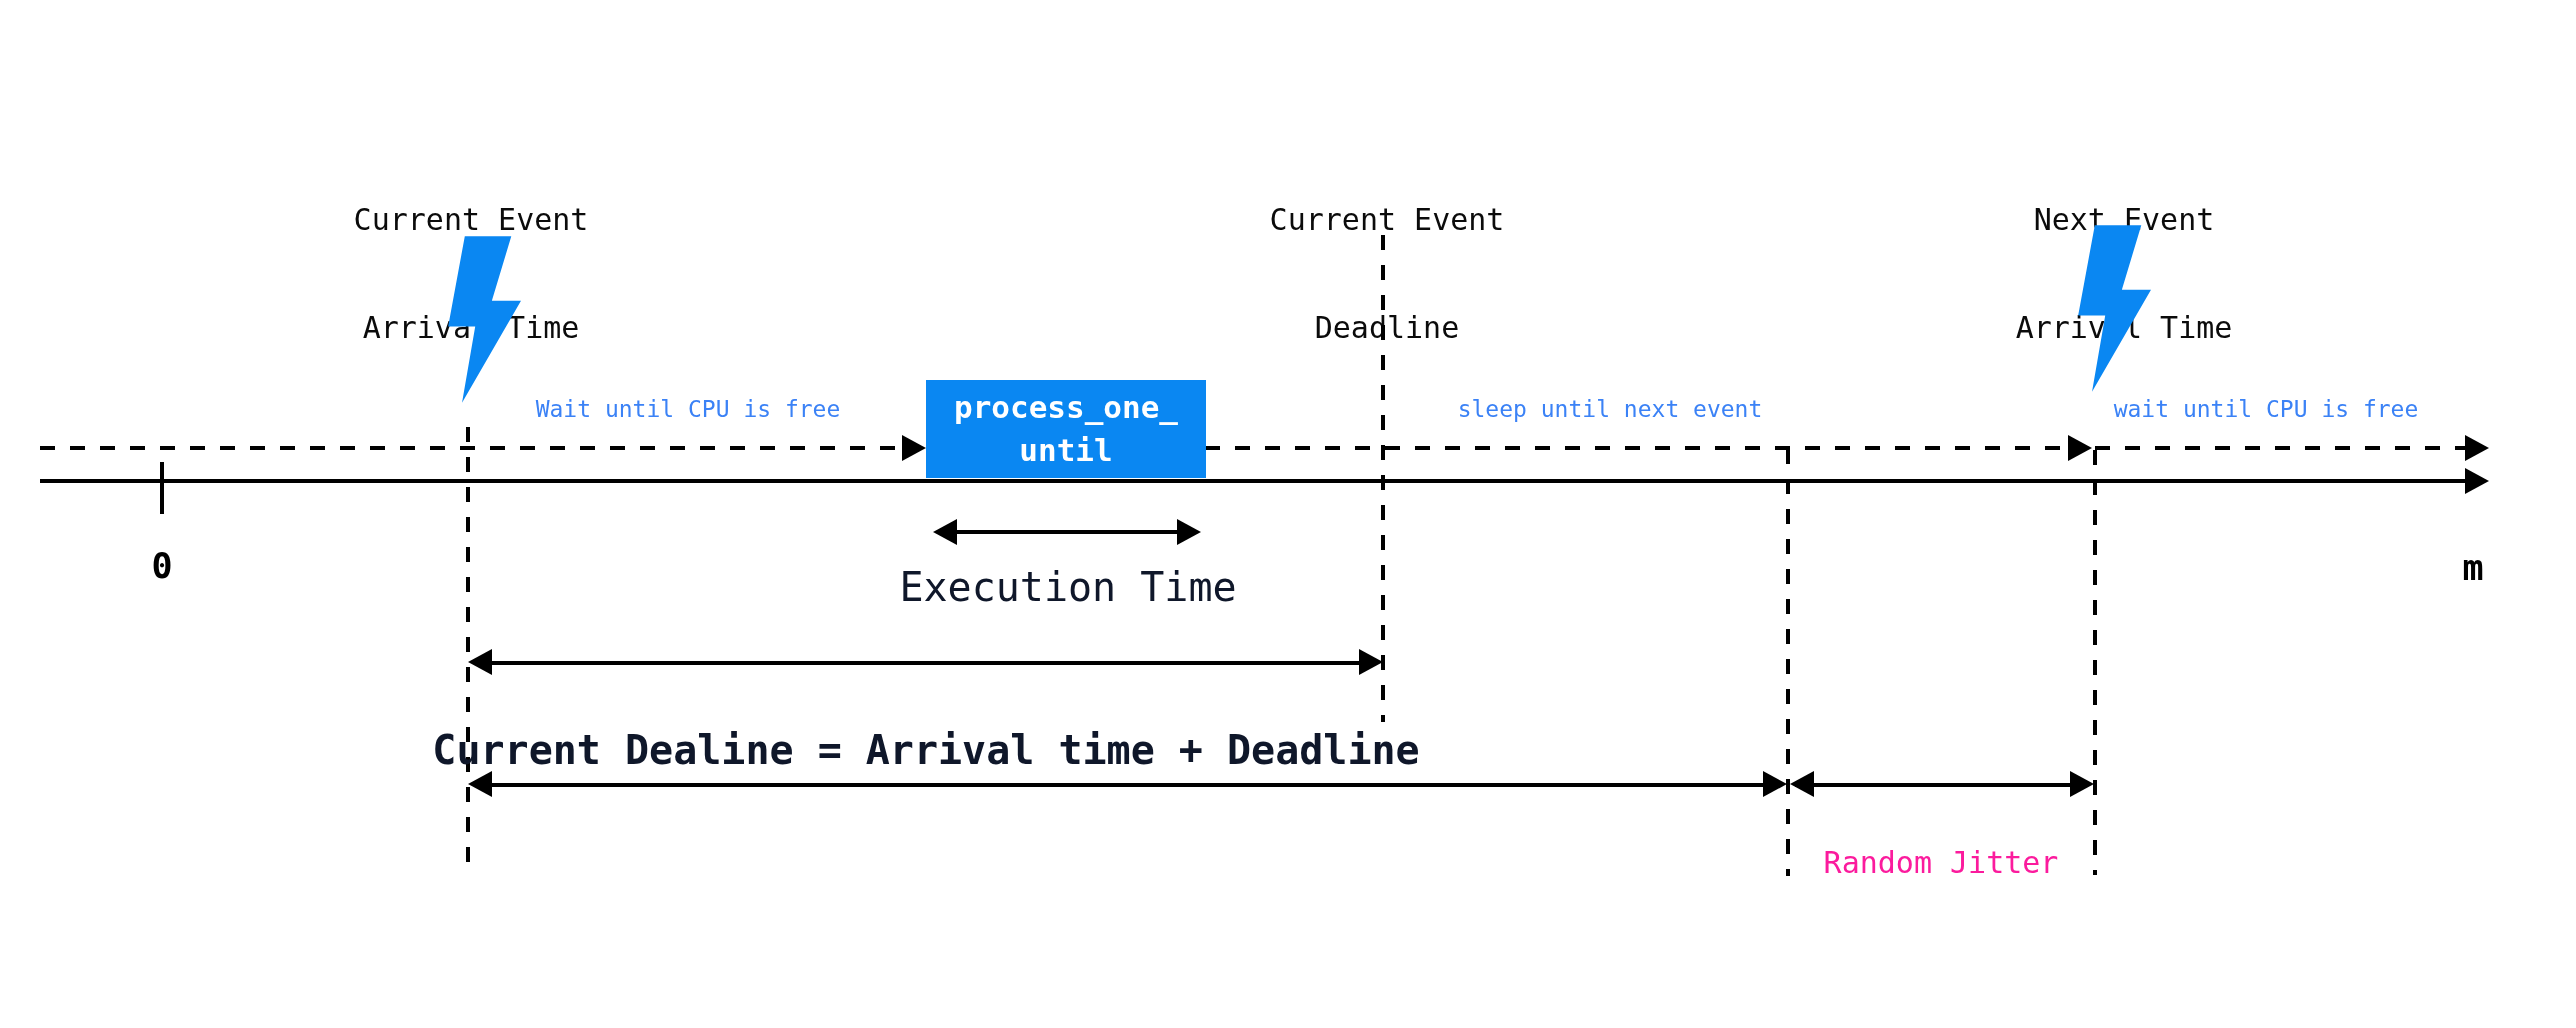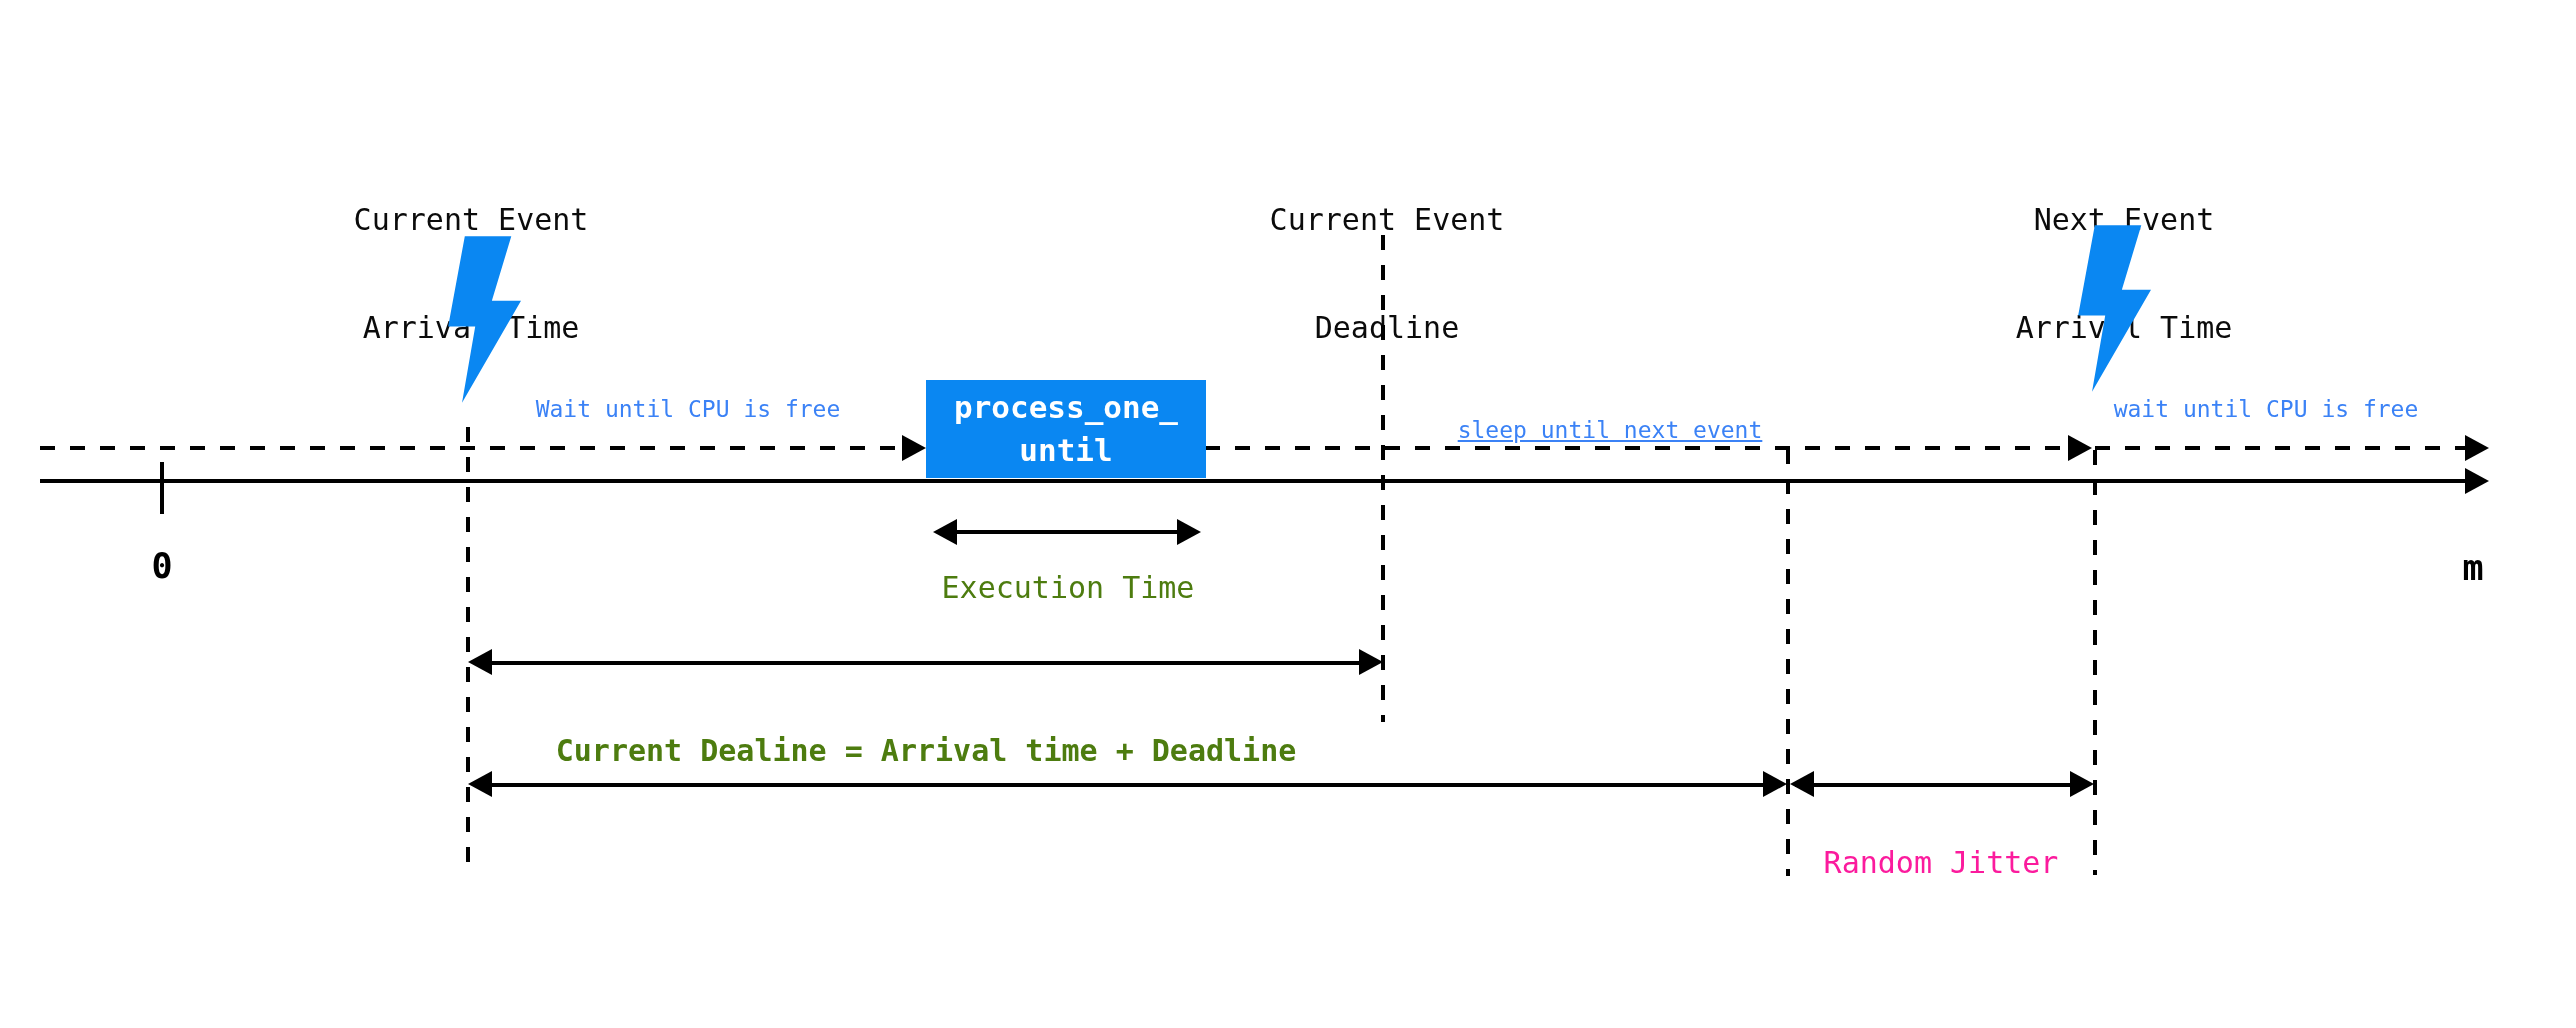--- a/index.html
+++ b/index.html
@@ -8,21 +8,21 @@
     font-family:"DejaVu Sans Mono","Liberation Mono",monospace;color:#0b0b0b;
   }
   .abs{position:absolute;}
   .ctr{transform:translate(-50%,-50%);white-space:nowrap;}
   .toplabel{
     transform:translateX(-50%);text-align:center;font-size:30px;line-height:36px;
     color:#0b0b0b;white-space:pre;
   }
   .bignum{font-size:35px;font-weight:bold;color:#000;}
   .bluenote{font-size:23px;color:#3b82f6;}
-  .caption{font-size:30px;color:#4d7c0f;}
+  .caption{font-size:40px;color:#0f172a;}
   .caption-pink{font-size:30px;color:#fb1b9d;}
   
   .hsolid{height:3.5px;background:#000;}
   
   .hdash{height:3.5px;background:repeating-linear-gradient(90deg,#000 0 15.3px,transparent 15.3px 30px);}
   
   .vdash{width:3.5px;background:repeating-linear-gradient(180deg,#000 0 15.3px,transparent 15.3px 30px);}
   .tick{width:3.5px;background:#000;}
   
   .tri-r{width:0;height:0;border-top:13.3px solid transparent;border-bottom:13.3px solid transparent;border-left:24.4px solid #000;}
@@ -73,21 +73,21 @@
   <div class="abs tri-r" style="left:2465px;top:435px;"></div>
 
   <div class="abs hsolid" style="left:40px;top:479px;width:2426px;"></div>
   <div class="abs tri-r" style="left:2465px;top:468px;"></div>
   <div class="abs tick" style="left:160px;top:462px;height:52px;"></div>
 
   <div class="abs ctr bignum" style="left:162px;top:566px;">0</div>
   <div class="abs ctr bignum" style="left:2473px;top:568px;">m</div>
 
   <div class="abs ctr bluenote" style="left:688px;top:409px;">Wait until CPU is free</div>
-  <div class="abs ctr bluenote" style="left:1610px;top:430px;text-decoration:underline;">sleep until next event</div>
+  <div class="abs ctr bluenote" style="left:1610px;top:409px;">sleep until next event</div>
   <div class="abs ctr bluenote" style="left:2266px;top:409px;">wait until CPU is free</div>
 
   <div class="abs procbox" style="left:926px;top:380px;width:280px;height:98px;">
     <div>process_one_</div>
     <div>until</div>
   </div>
 
   <div class="abs arrowline" style="left:940px;top:530px;width:255px;"></div>
   <div class="abs tri-l" style="left:933px;top:519px;"></div>
   <div class="abs tri-r" style="left:1177px;top:519px;"></div>

